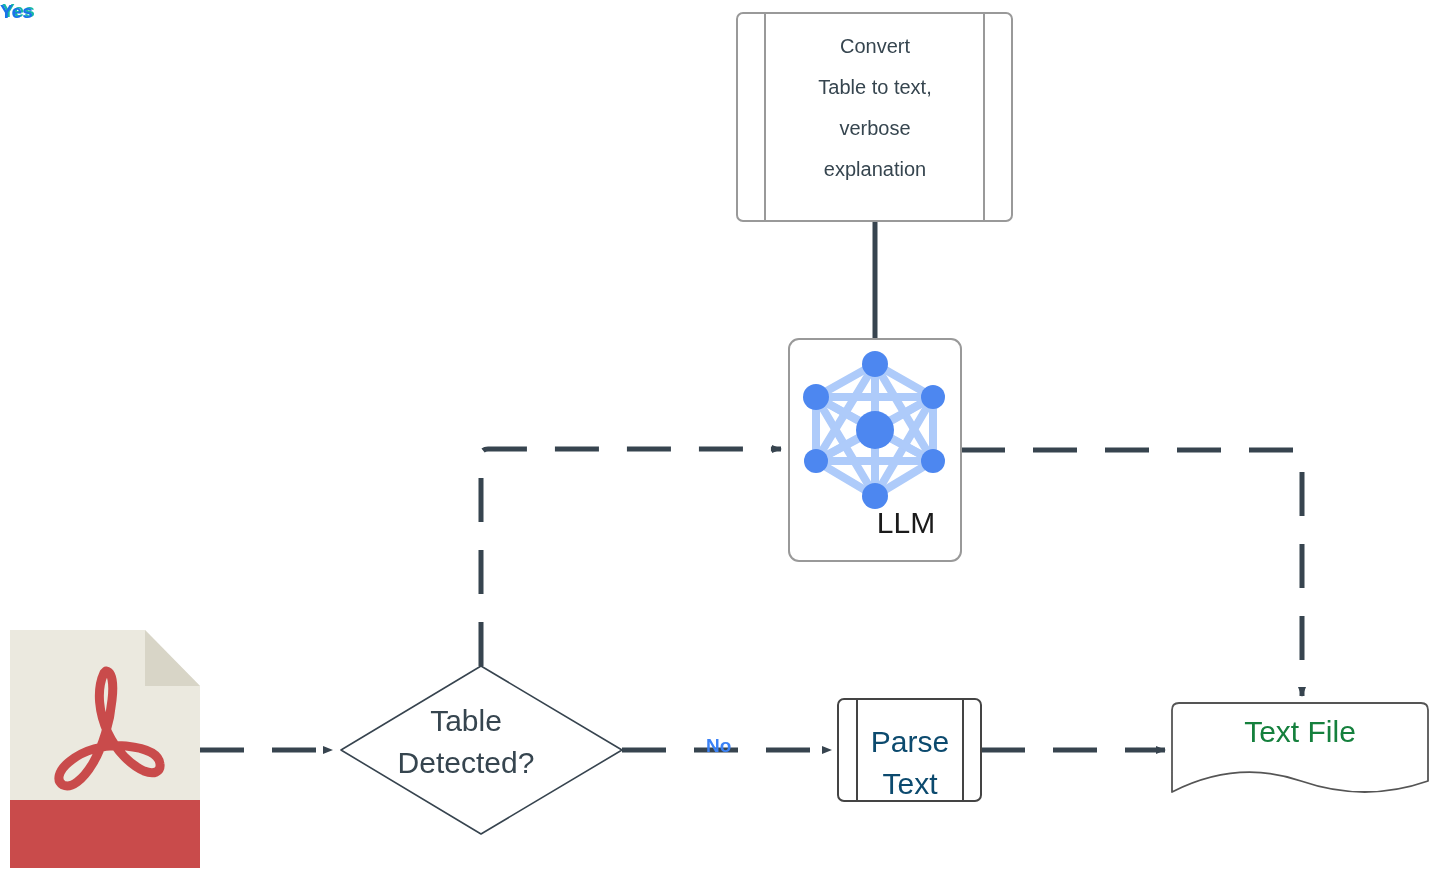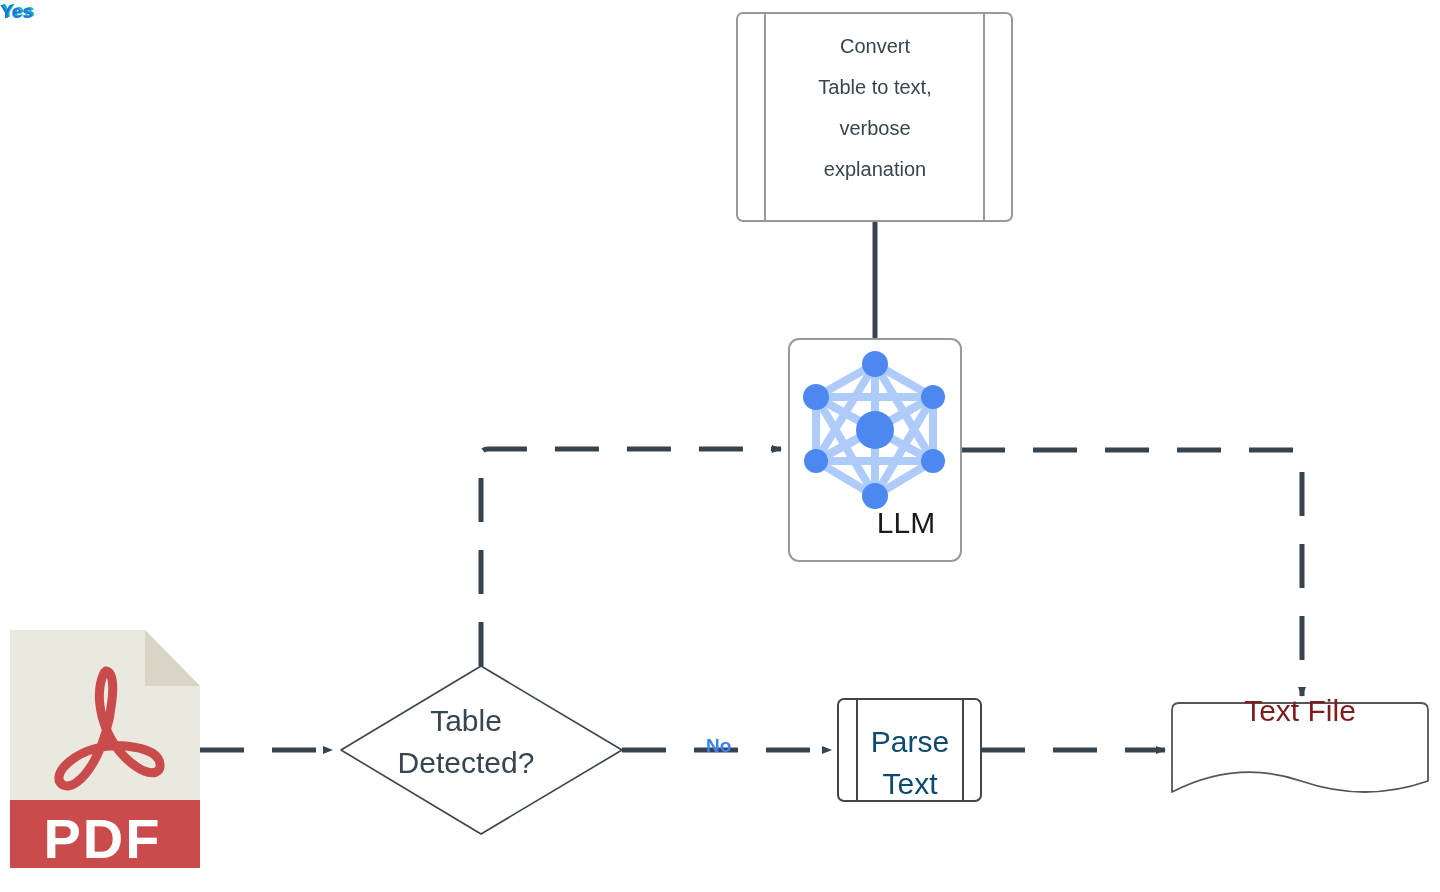--- a/index.html
+++ b/index.html
@@ -65,25 +65,25 @@
     top: 708px;
     width: 110px;
     font-size: 30px;
     line-height: 42px;
     color: #0c4a6e;
     margin-top: 13px;
   }
   
   #textfile-text {
     left: 1195px;
-    top: 693px;
+    top: 714px;
     width: 210px;
     font-size: 30px;
     line-height: 36px;
-    color: #7f1d1d;
+    color: #15803d;
   }
   
   #pdf-word {
     position: absolute;
     left: 10px;
     top: 806px;
     width: 185px;
     text-align: center;
     font-size: 56px;
     font-weight: bold;
@@ -261,21 +261,20 @@
   <div class="node-label" id="llm-text">LLM</div>
 
   <div class="node-label" id="diamond-text">Table
 Detected?</div>
 
   <div class="node-label" id="parse-text">Parse
 Text</div>
 
   <div class="node-label" id="textfile-text">Text File</div>
 
-  <div id="pdf-word">PDF</div>
 
   <div id="label-yes-wrap">
     <span class="edge-label" id="label-yes-a">Yes</span>
     <span class="edge-label" id="label-yes-b">Yes</span>
   </div>
 
   <div class="edge-label" id="label-no">No</div>
 
 </div>
 

